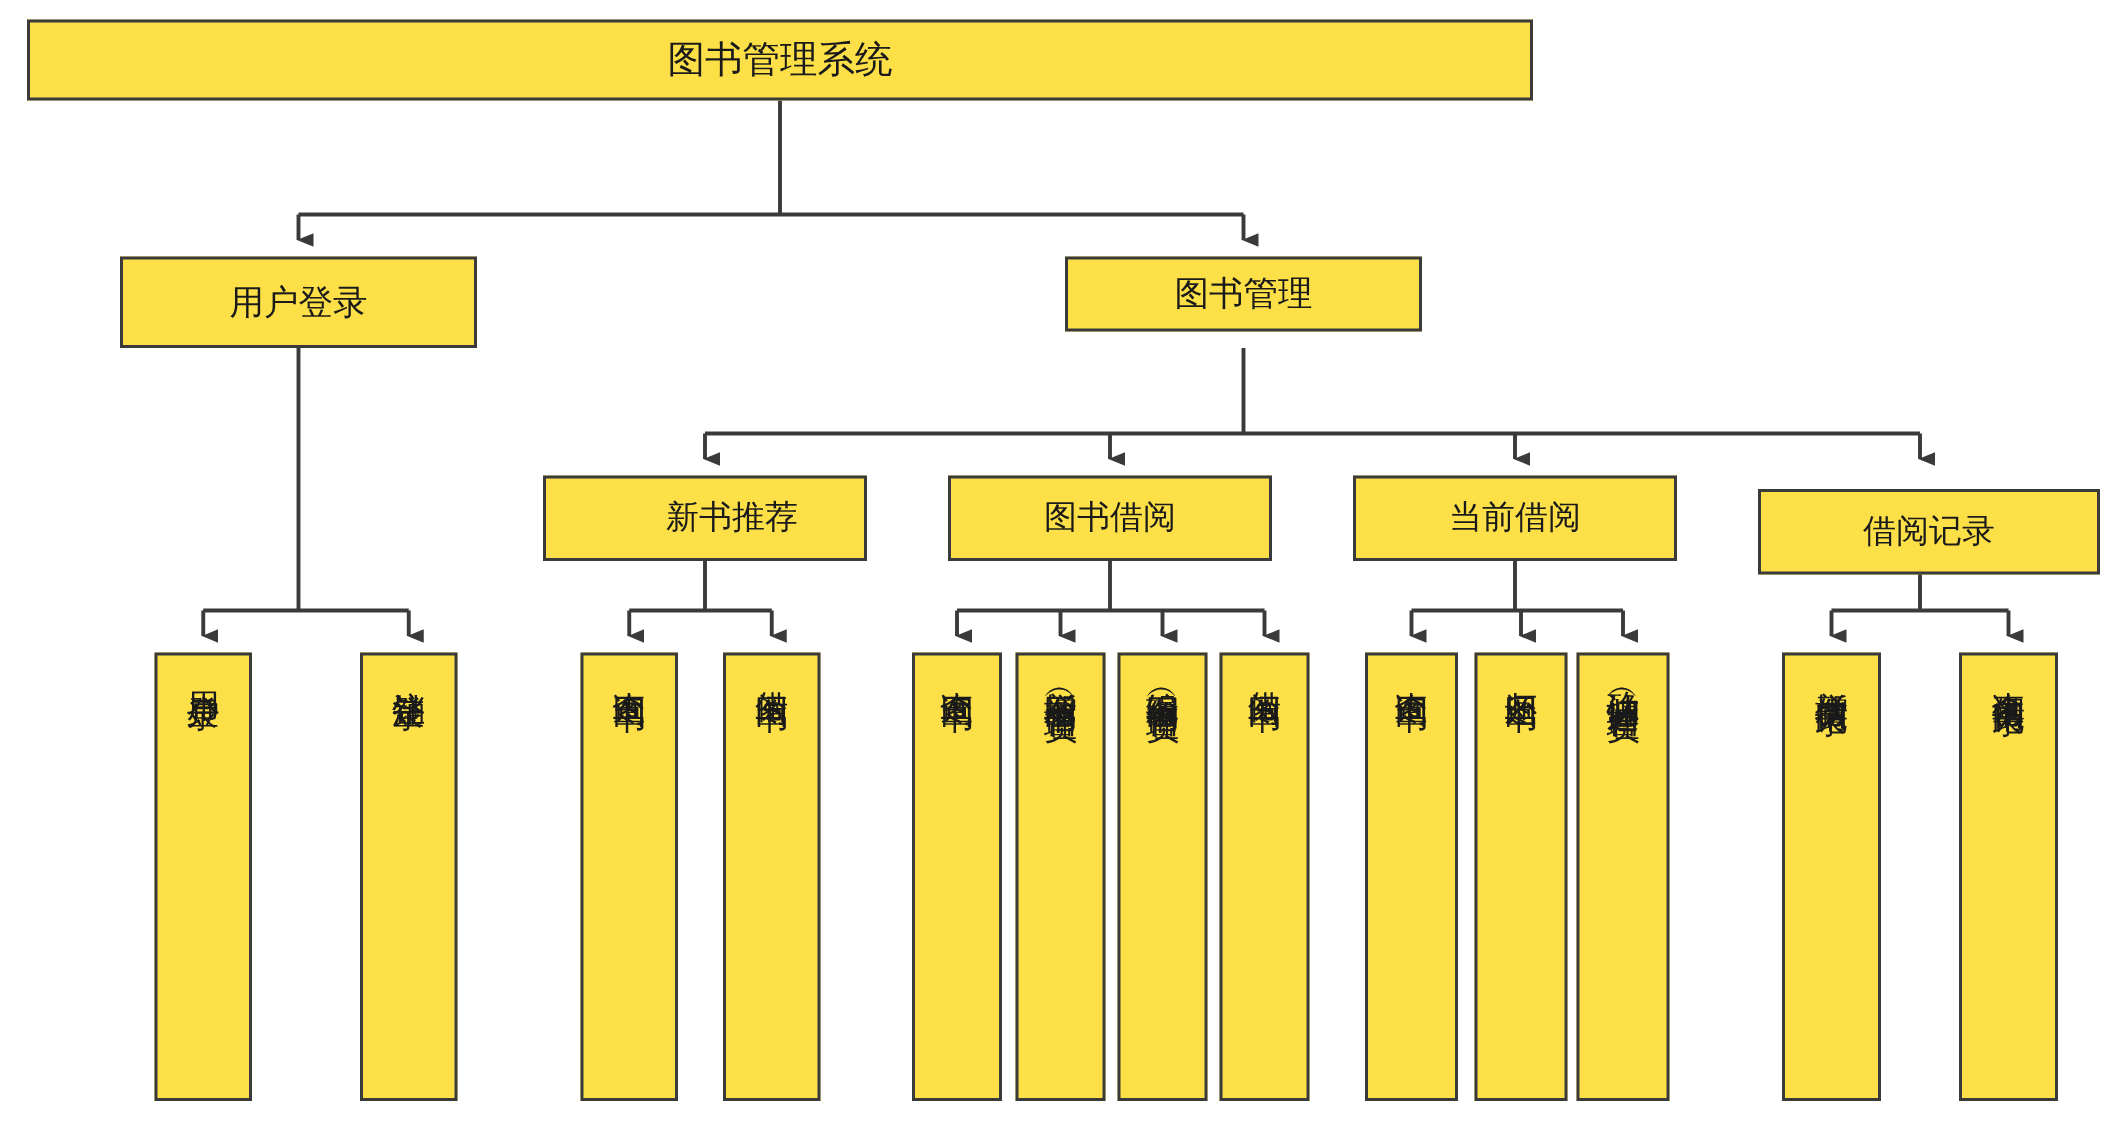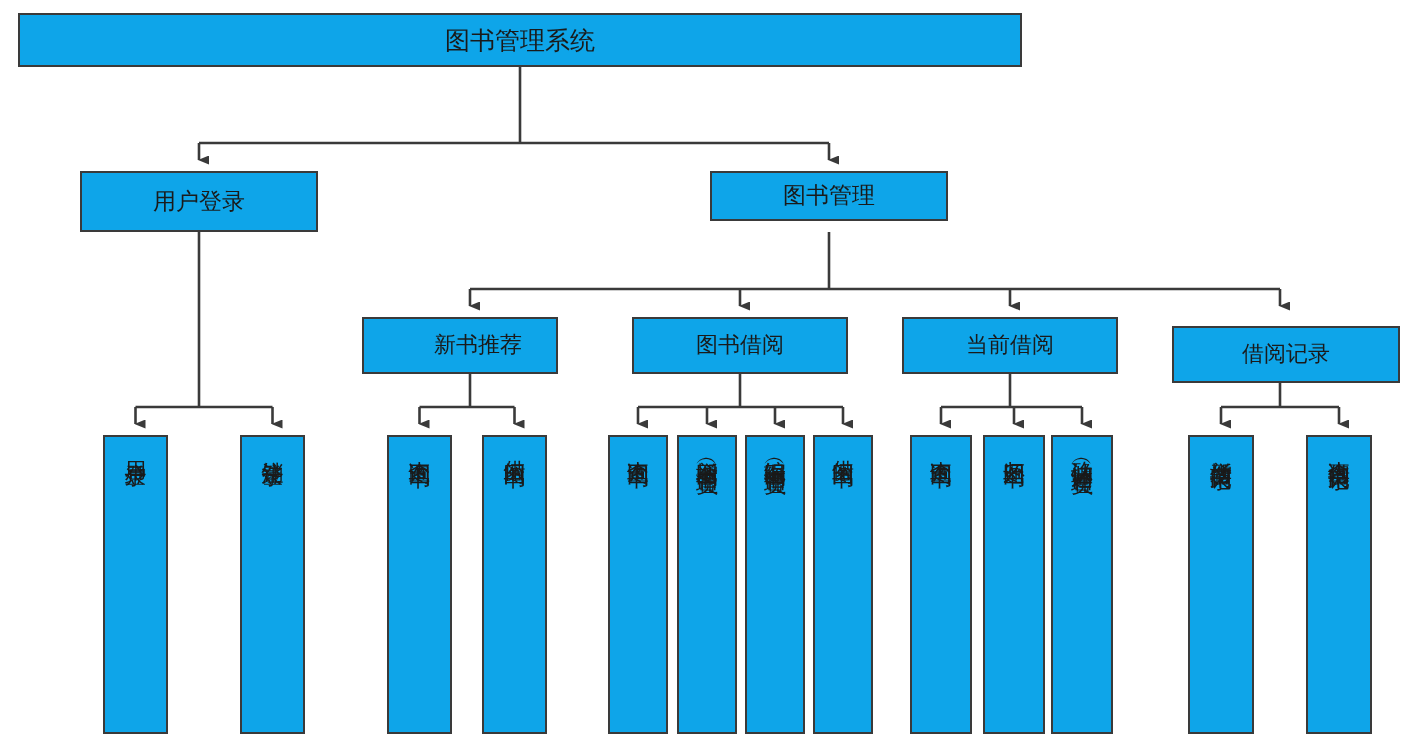--- a/index.html
+++ b/index.html
@@ -21,21 +21,21 @@
     position: absolute;
     left: 0;
     top: 0;
     width: 1405px;
     height: 747px;
   }
   .node {
     position: absolute;
     box-sizing: border-box;
     border: 2px solid #3a3a3a;
-    background: #0ea5e9;
+    background: #fde047;
     display: flex;
     align-items: center;
     justify-content: center;
     color: #1a1a1a;
   }
   .node.horiz .node-label {
     white-space: nowrap;
     line-height: 1.2;
     text-align: center;
   }
@@ -115,21 +115,21 @@
   <div id="node-layer">
       <div class="node horiz lvl0" style="left: 18px; top: 13px; width: 1004px; height: 54px;">
         <span class="node-label">图书管理系统</span>
       </div>
       <div class="node horiz lvl1" style="left: 80px; top: 171px; width: 238px; height: 61px;">
         <span class="node-label">用户登录</span>
       </div>
       <div class="node horiz lvl1" style="left: 710px; top: 171px; width: 238px; height: 50px;">
         <span class="node-label">图书管理</span>
       </div>
-      <div class="node horiz lvl2" style="left: 362px; top: 317px; width: 196px; height: 57px; padding-left: 36px;">
+      <div class="node horiz lvl2" style="left: 362px; top: 317px; width: 216px; height: 57px; padding-left: 36px;">
         <span class="node-label">新书推荐</span>
       </div>
       <div class="node horiz lvl2" style="left: 632px; top: 317px; width: 216px; height: 57px;">
         <span class="node-label">图书借阅</span>
       </div>
       <div class="node horiz lvl2" style="left: 902px; top: 317px; width: 216px; height: 57px; font-family: Liberation Serif, serif;">
         <span class="node-label">当前借阅</span>
       </div>
       <div class="node horiz lvl2" style="left: 1172px; top: 326px; width: 228px; height: 57px;">
         <span class="node-label">借阅记录</span>

